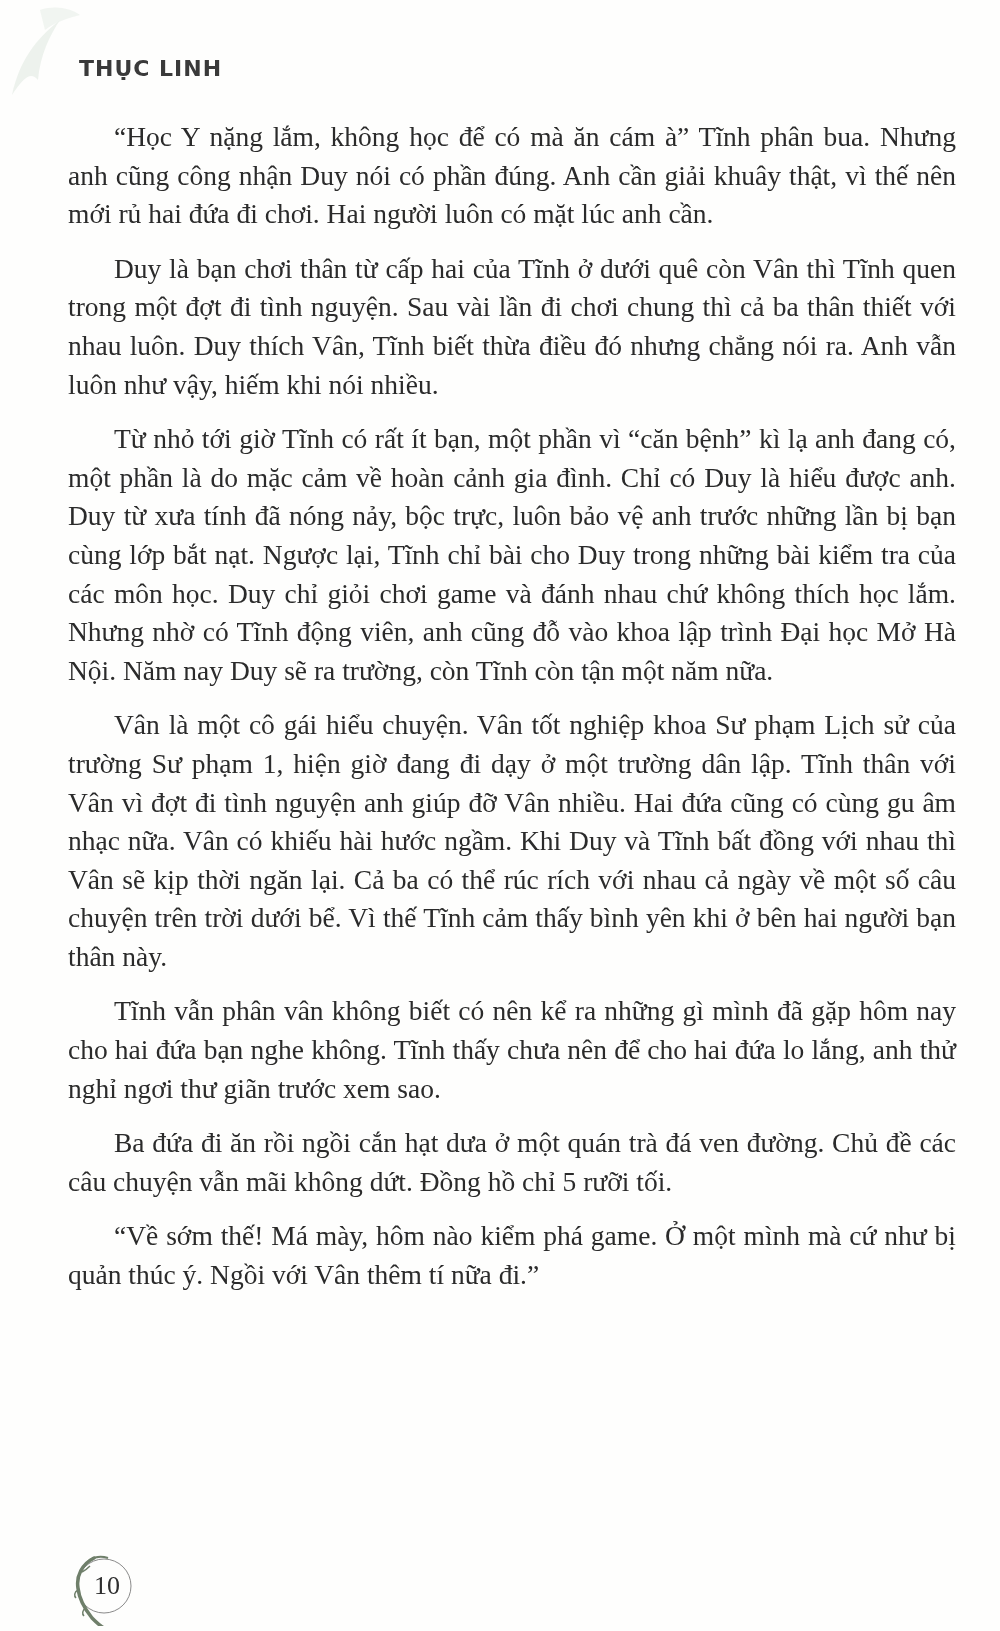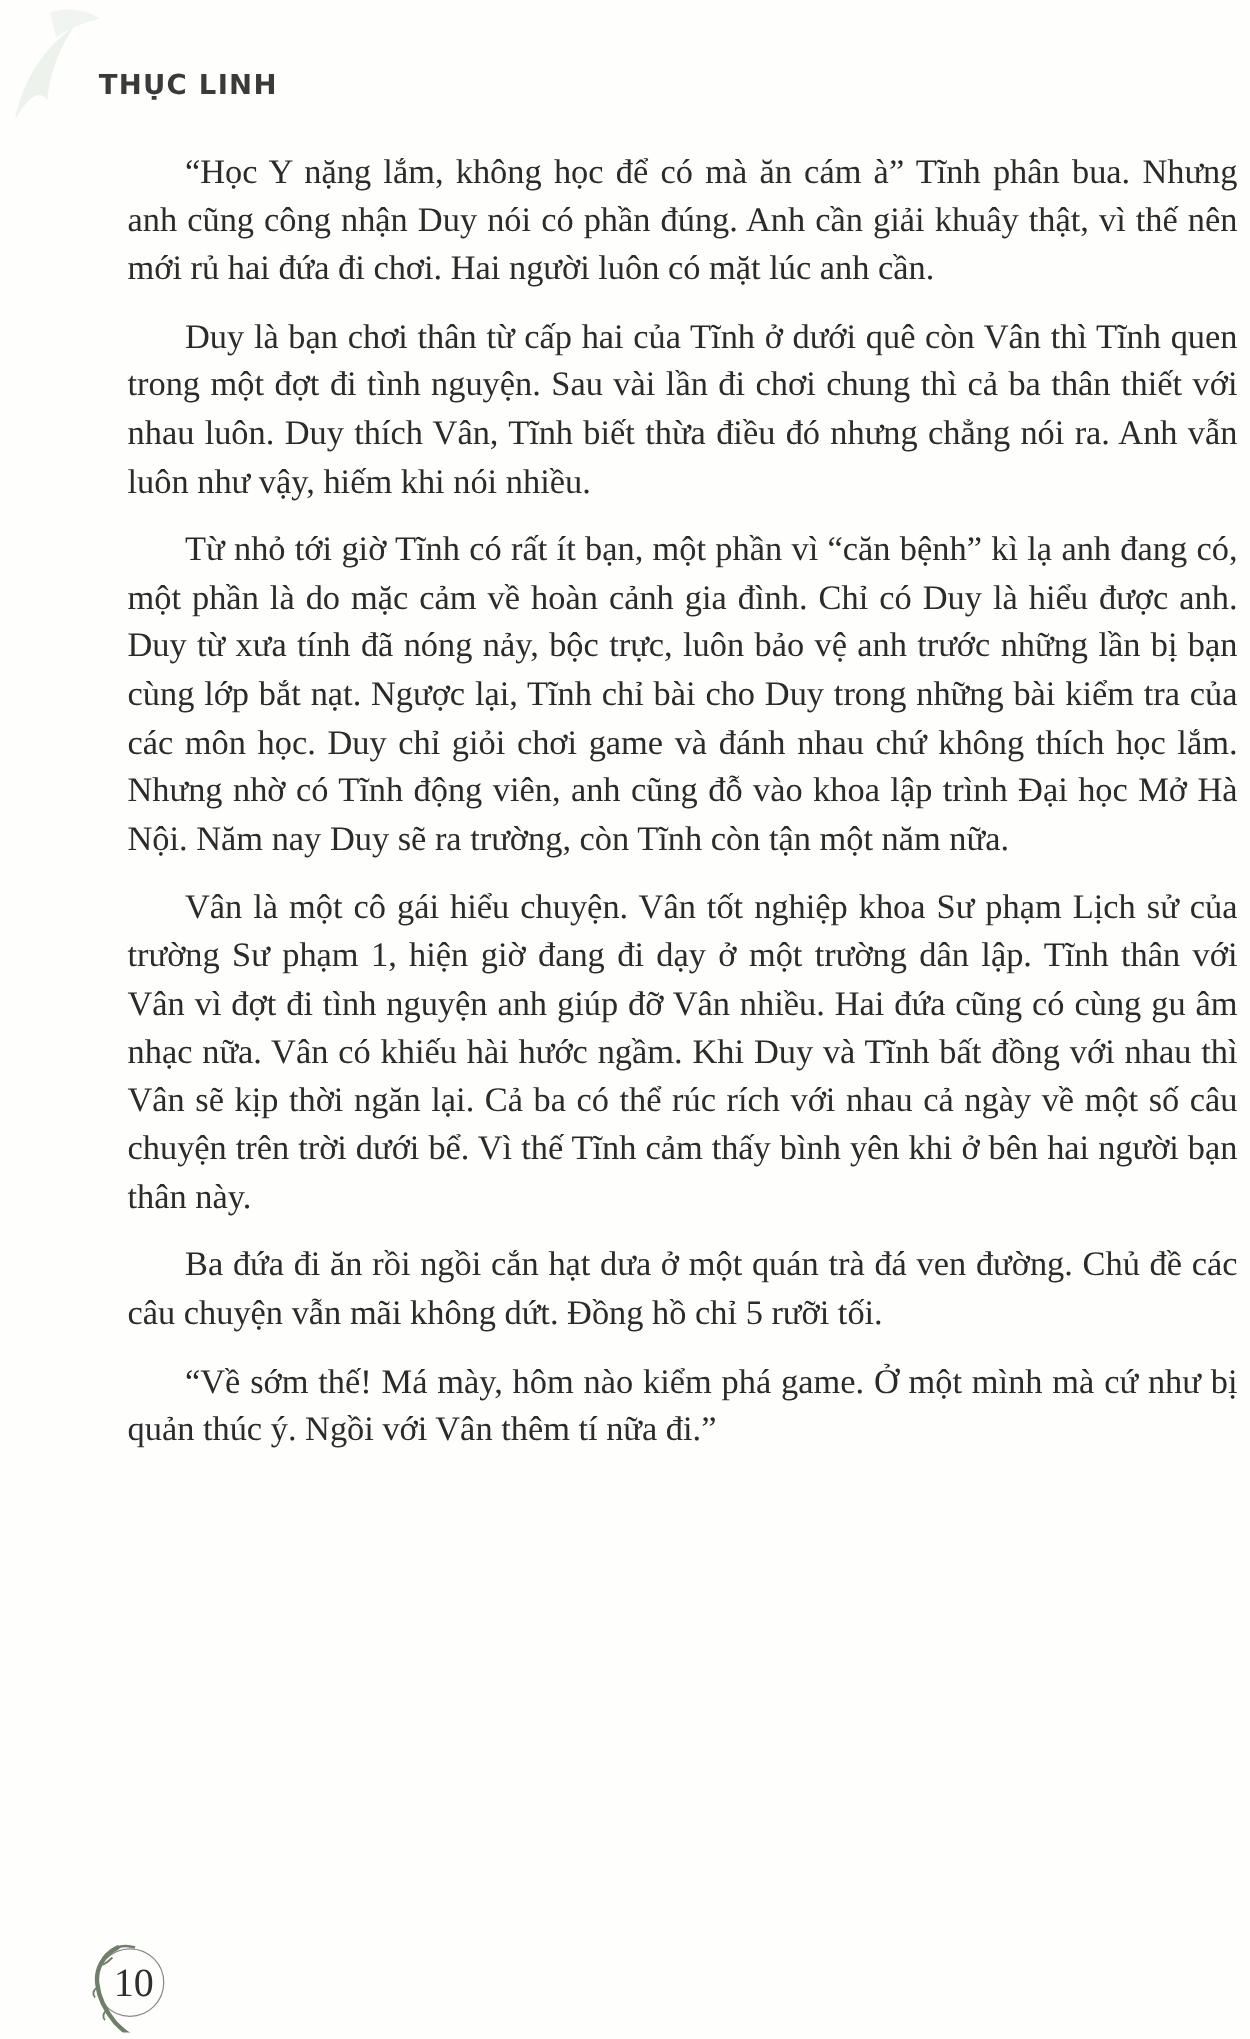--- a/index.html
+++ b/index.html
@@ -38,21 +38,20 @@
     .body-text {
       position: absolute;
       left: 68px;
       top: 118px;
       width: 888px;
       font-family: "Liberation Serif", serif;
       font-size: 27.5px;
       line-height: 38.6px;
       color: #2b2b2b;
       text-align: justify;
-      margin-left: 34px;
     }
     .body-text p {
       margin: 0 0 16px 0;
       text-indent: 46px;
     }
     .page-number-wrap {
       position: absolute;
       left: 60px;
       top: 1546px;
       width: 80px;
@@ -63,21 +62,21 @@
       left: 0; top: 0;
     }
     .page-number {
       position: absolute;
       left: 0; top: 0;
       width: 80px;
       height: 80px;
       line-height: 80px;
       text-align: center;
       font-family: "Liberation Serif", serif;
-      font-size: 32px;
+      font-size: 26px;
       color: #2f2f2f;
       padding-left: 14px;
       box-sizing: border-box;
     }
   </style>
 </head>
 <body>
 
 <div class="page">
 
@@ -86,20 +85,21 @@
     <path d="M40 10 C 55 5, 70 8, 80 15 C 68 18, 55 22, 45 30 Z" fill="#eef3ee" opacity="0.8"></path>
   </svg>
 
   <div class="running-head">THỤC LINH</div>
 
   <div class="body-text">
     <p>“Học Y nặng lắm, không học để có mà ăn cám à” Tĩnh phân bua. Nhưng anh cũng công nhận Duy nói có phần đúng. Anh cần giải khuây thật, vì thế nên mới rủ hai đứa đi chơi. Hai người luôn có mặt lúc anh cần.</p>
     <p>Duy là bạn chơi thân từ cấp hai của Tĩnh ở dưới quê còn Vân thì Tĩnh quen trong một đợt đi tình nguyện. Sau vài lần đi chơi chung thì cả ba thân thiết với nhau luôn. Duy thích Vân, Tĩnh biết thừa điều đó nhưng chẳng nói ra. Anh vẫn luôn như vậy, hiếm khi nói nhiều.</p>
     <p>Từ nhỏ tới giờ Tĩnh có rất ít bạn, một phần vì “căn bệnh” kì lạ anh đang có, một phần là do mặc cảm về hoàn cảnh gia đình. Chỉ có Duy là hiểu được anh. Duy từ xưa tính đã nóng nảy, bộc trực, luôn bảo vệ anh trước những lần bị bạn cùng lớp bắt nạt. Ngược lại, Tĩnh chỉ bài cho Duy trong những bài kiểm tra của các môn học. Duy chỉ giỏi chơi game và đánh nhau chứ không thích học lắm. Nhưng nhờ có Tĩnh động viên, anh cũng đỗ vào khoa lập trình Đại học Mở Hà Nội. Năm nay Duy sẽ ra trường, còn Tĩnh còn tận một năm nữa.</p>
     <p>Vân là một cô gái hiểu chuyện. Vân tốt nghiệp khoa Sư phạm Lịch sử của trường Sư phạm 1, hiện giờ đang đi dạy ở một trường dân lập. Tĩnh thân với Vân vì đợt đi tình nguyện anh giúp đỡ Vân nhiều. Hai đứa cũng có cùng gu âm nhạc nữa. Vân có khiếu hài hước ngầm. Khi Duy và Tĩnh bất đồng với nhau thì Vân sẽ kịp thời ngăn lại. Cả ba có thể rúc rích với nhau cả ngày về một số câu chuyện trên trời dưới bể. Vì thế Tĩnh cảm thấy bình yên khi ở bên hai người bạn thân này.</p>
+    <p>Tĩnh vẫn phân vân không biết có nên kể ra những gì mình đã gặp hôm nay cho hai đứa bạn nghe không. Tĩnh thấy chưa nên để cho hai đứa lo lắng, anh thử nghỉ ngơi thư giãn trước xem sao.</p>
     <p>Ba đứa đi ăn rồi ngồi cắn hạt dưa ở một quán trà đá ven đường. Chủ đề các câu chuyện vẫn mãi không dứt. Đồng hồ chỉ 5 rưỡi tối.</p>
     <p>“Về sớm thế! Má mày, hôm nào kiểm phá game. Ở một mình mà cứ như bị quản thúc ý. Ngồi với Vân thêm tí nữa đi.”</p>
   </div>
 
   <div class="page-number-wrap">
     <svg width="80" height="80" viewBox="0 0 80 80">
       <circle cx="44" cy="40" r="27" fill="none" stroke="#8a8a8a" stroke-width="1"></circle>
       <path d="M34 12 C 22 18, 16 30, 18 42 C 19 52, 24 62, 32 72 C 36 76, 40 80, 44 82" fill="none" stroke="#6f7f6a" stroke-width="3.5" stroke-linecap="round"></path>
       <path d="M30 14 C 36 10, 42 10, 48 12" fill="none" stroke="#6f7f6a" stroke-width="2"></path>
       <path d="M22 26 C 26 24, 28 22, 30 20" fill="none" stroke="#6f7f6a" stroke-width="1.5"></path>

